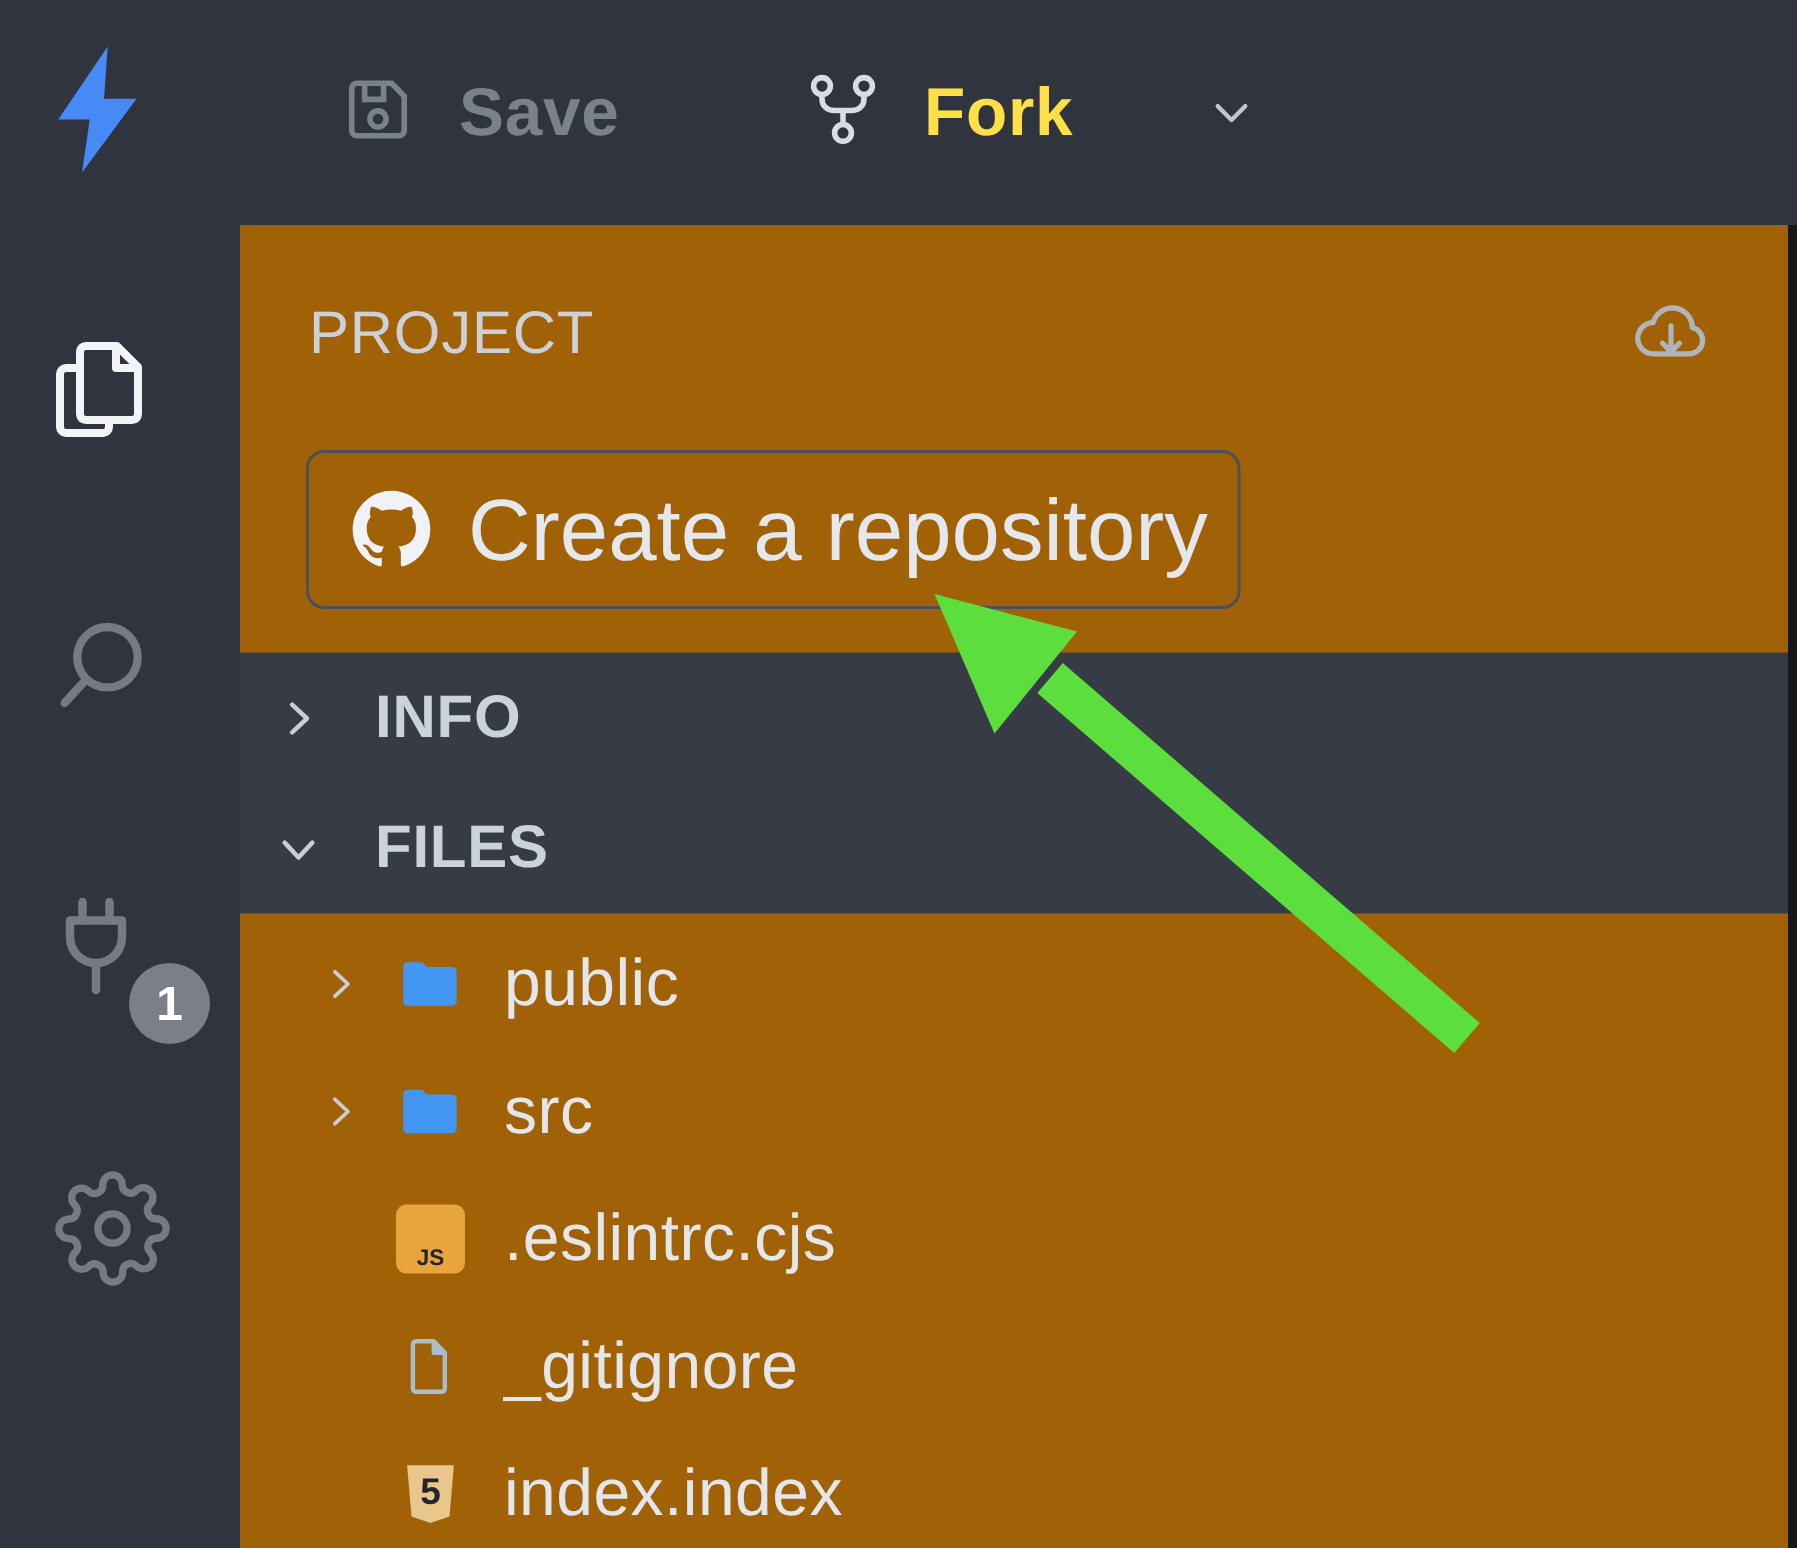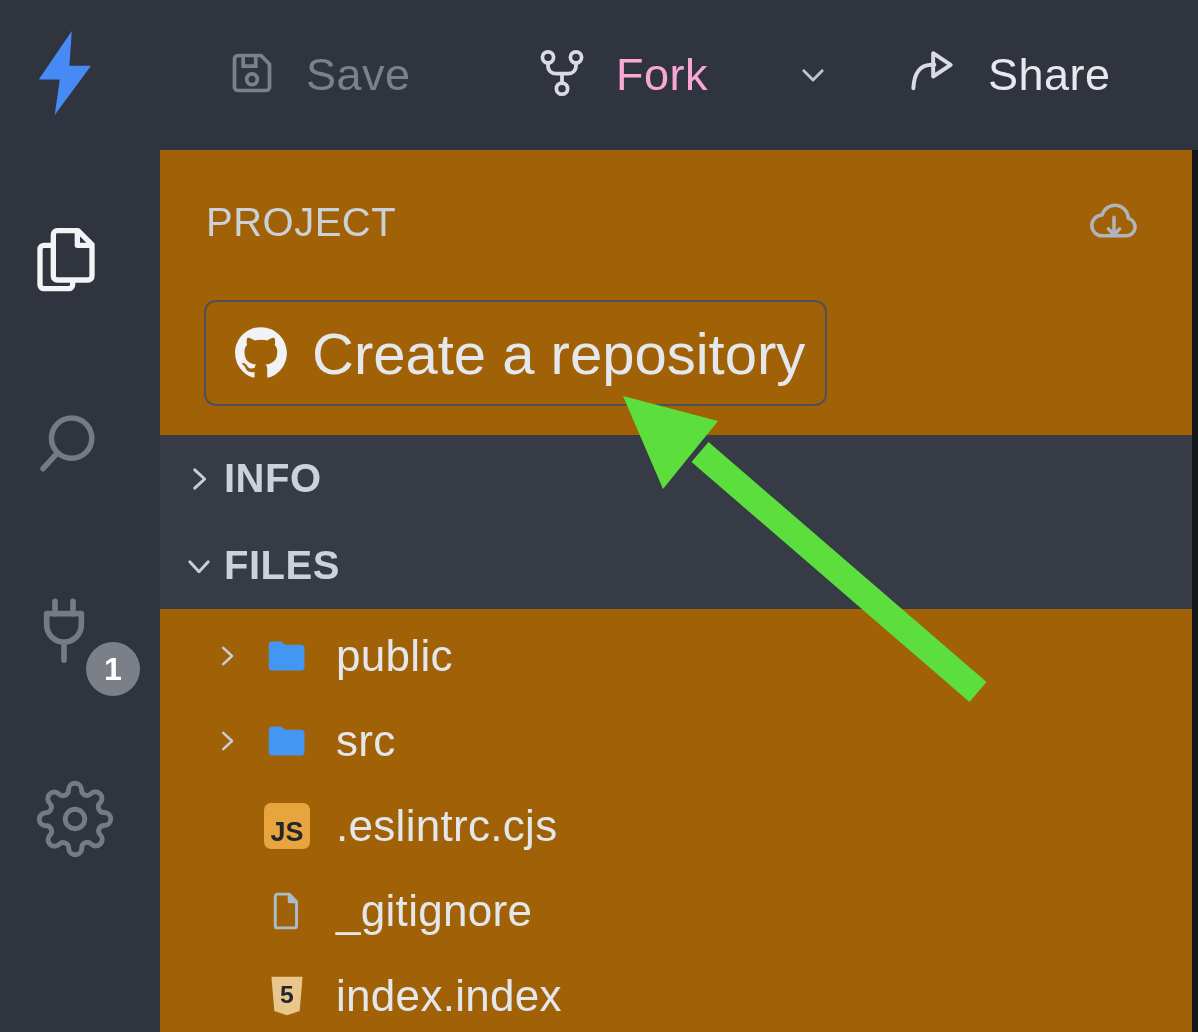--- a/index.html
+++ b/index.html
@@ -3,23 +3,23 @@
 <meta charset="utf-8">
 <style>
   html,body{margin:0;padding:0;background:#14171c;font-family:"Liberation Sans",sans-serif;}
   .stage{position:relative;width:1198px;height:1032px;overflow:hidden;background:#30343e;}
 
   
   .topbar{position:absolute;left:0;top:0;width:1198px;height:150px;background:#30343e;}
   .tb-group{position:absolute;top:0;height:150px;display:flex;align-items:center;gap:26px;}
   .tb-logo{left:28px;}
   .tb-save{left:224px;color:#7b818b;}
-  .tb-fork{left:534px;color:#f9a8d4;}
+  .tb-fork{left:534px;color:#fde047;}
   .tb-share{left:902px;color:#e7e9ed;}
-  .tb-label{font-size:45px;font-weight:400;letter-spacing:.5px;}
+  .tb-label{font-size:45px;font-weight:700;letter-spacing:.5px;}
   .tb-save .tb-label{color:#7b818b;}
   .dim-stroke{stroke:#7b818b;}
   .lit-stroke{stroke:#d9dce1;}
 
   
   .rail{position:absolute;left:0;top:150px;width:160px;height:882px;background:#30343e;}
   .rail-icon{position:absolute;}
   .ri-files{left:26px;top:70px;}
   .ri-search{left:32px;top:255px;}
   .ri-plug{left:24px;top:442px;}
@@ -35,33 +35,33 @@
   .project-header{position:absolute;left:0;top:40px;width:100%;height:64px;box-sizing:border-box;
     display:flex;justify-content:space-between;align-items:center;padding:0 50px 0 46px;}
   .project-title{font-size:40px;letter-spacing:.5px;color:#ccd0d7;}
 
   .create-btn{position:absolute;left:44px;top:150px;width:623px;height:106px;box-sizing:border-box;
     border:2px solid #4b515b;border-radius:12px;background:transparent;display:flex;align-items:center;
     padding-left:28px;gap:24px;cursor:pointer;}
   .create-btn-label{font-size:58px;color:#e4e7eb;}
 
   .band{position:absolute;left:0;top:285px;width:100%;height:174px;background:#363b46;}
-  .section-row{height:87px;display:flex;align-items:center;padding-left:22px;gap:8px;cursor:pointer;}
+  .section-row{height:87px;display:flex;align-items:center;padding-left:22px;gap:34px;cursor:pointer;}
   .section-label{font-size:40px;font-weight:700;letter-spacing:.5px;color:#ccd2d9;}
 
   .tree{position:absolute;left:0;top:463px;width:100%;}
   .tree-row{height:85px;display:flex;align-items:center;cursor:pointer;}
   .tree-row .twisty{margin-left:52px;margin-right:22px;flex:none;}
   .tree-row.file{padding-left:104px;}
   .fileicon{width:46px;height:46px;margin-right:26px;flex:none;display:flex;align-items:center;justify-content:center;}
   .tree-label{font-size:44px;color:#e3e6ea;letter-spacing:.3px;}
 
   .js-badge{width:46px;height:46px;border-radius:7px;background:#e9a53d;display:flex;align-items:flex-end;
     justify-content:center;box-sizing:border-box;padding-bottom:3px;}
-  .js-badge span{font-size:27px;font-weight:800;color:#23262d;line-height:1;}
+  .js-badge span{font-size:15px;font-weight:800;color:#23262d;line-height:1;}
 
   
   .arrow-overlay{position:absolute;left:0;top:0;width:1198px;height:1032px;pointer-events:none;z-index:10;}
 </style>
 </head>
 <body>
 
 <div class="stage">
 
   <div class="topbar">
@@ -96,29 +96,20 @@
         </svg>
       </span>
       <span class="tb-label">Fork</span>
       <span style="margin-left:62px;display:flex;">
         <svg width="34" height="34" viewBox="0 0 24 24" fill="none" stroke="#c2c6cc" stroke-width="2" stroke-linecap="round" stroke-linejoin="round">
           <polyline points="5.5,9 12,15.5 18.5,9"></polyline>
         </svg>
       </span>
     </div>
 
-    <div class="tb-group tb-share">
-      <span>
-        <svg width="60" height="56" viewBox="0 0 24 24" fill="none" class="lit-stroke" stroke-width="1.7" stroke-linecap="round" stroke-linejoin="round">
-          <path d="M12.5 3.5 20 8.5l-7.5 5v-10z" fill="none"></path>
-          <path d="M13 8.5h-1c-5.3 0-7.6 3.4-8 10"></path>
-        </svg>
-      </span>
-      <span class="tb-label">Share</span>
-    </div>
   </div>
 
   <div class="rail">
 
     <span class="rail-icon ri-files">
       <svg width="80" height="80" viewBox="0 0 24 24" fill="none" stroke="#f2f4f6" stroke-width="1.6" stroke-linejoin="round">
         <rect x="4.2" y="7.6" width="9.8" height="13" rx="1.2"></rect>
         <path d="M9.4 3.2h6.2l4.2 4.2v9.4c0 .7-.5 1.2-1.2 1.2H9.4c-.7 0-1.2-.5-1.2-1.2V4.4c0-.7.5-1.2 1.2-1.2z" fill="#30343e"></path>
         <path d="M15.4 3.4v4.2h4.2" fill="none"></path>
       </svg>

